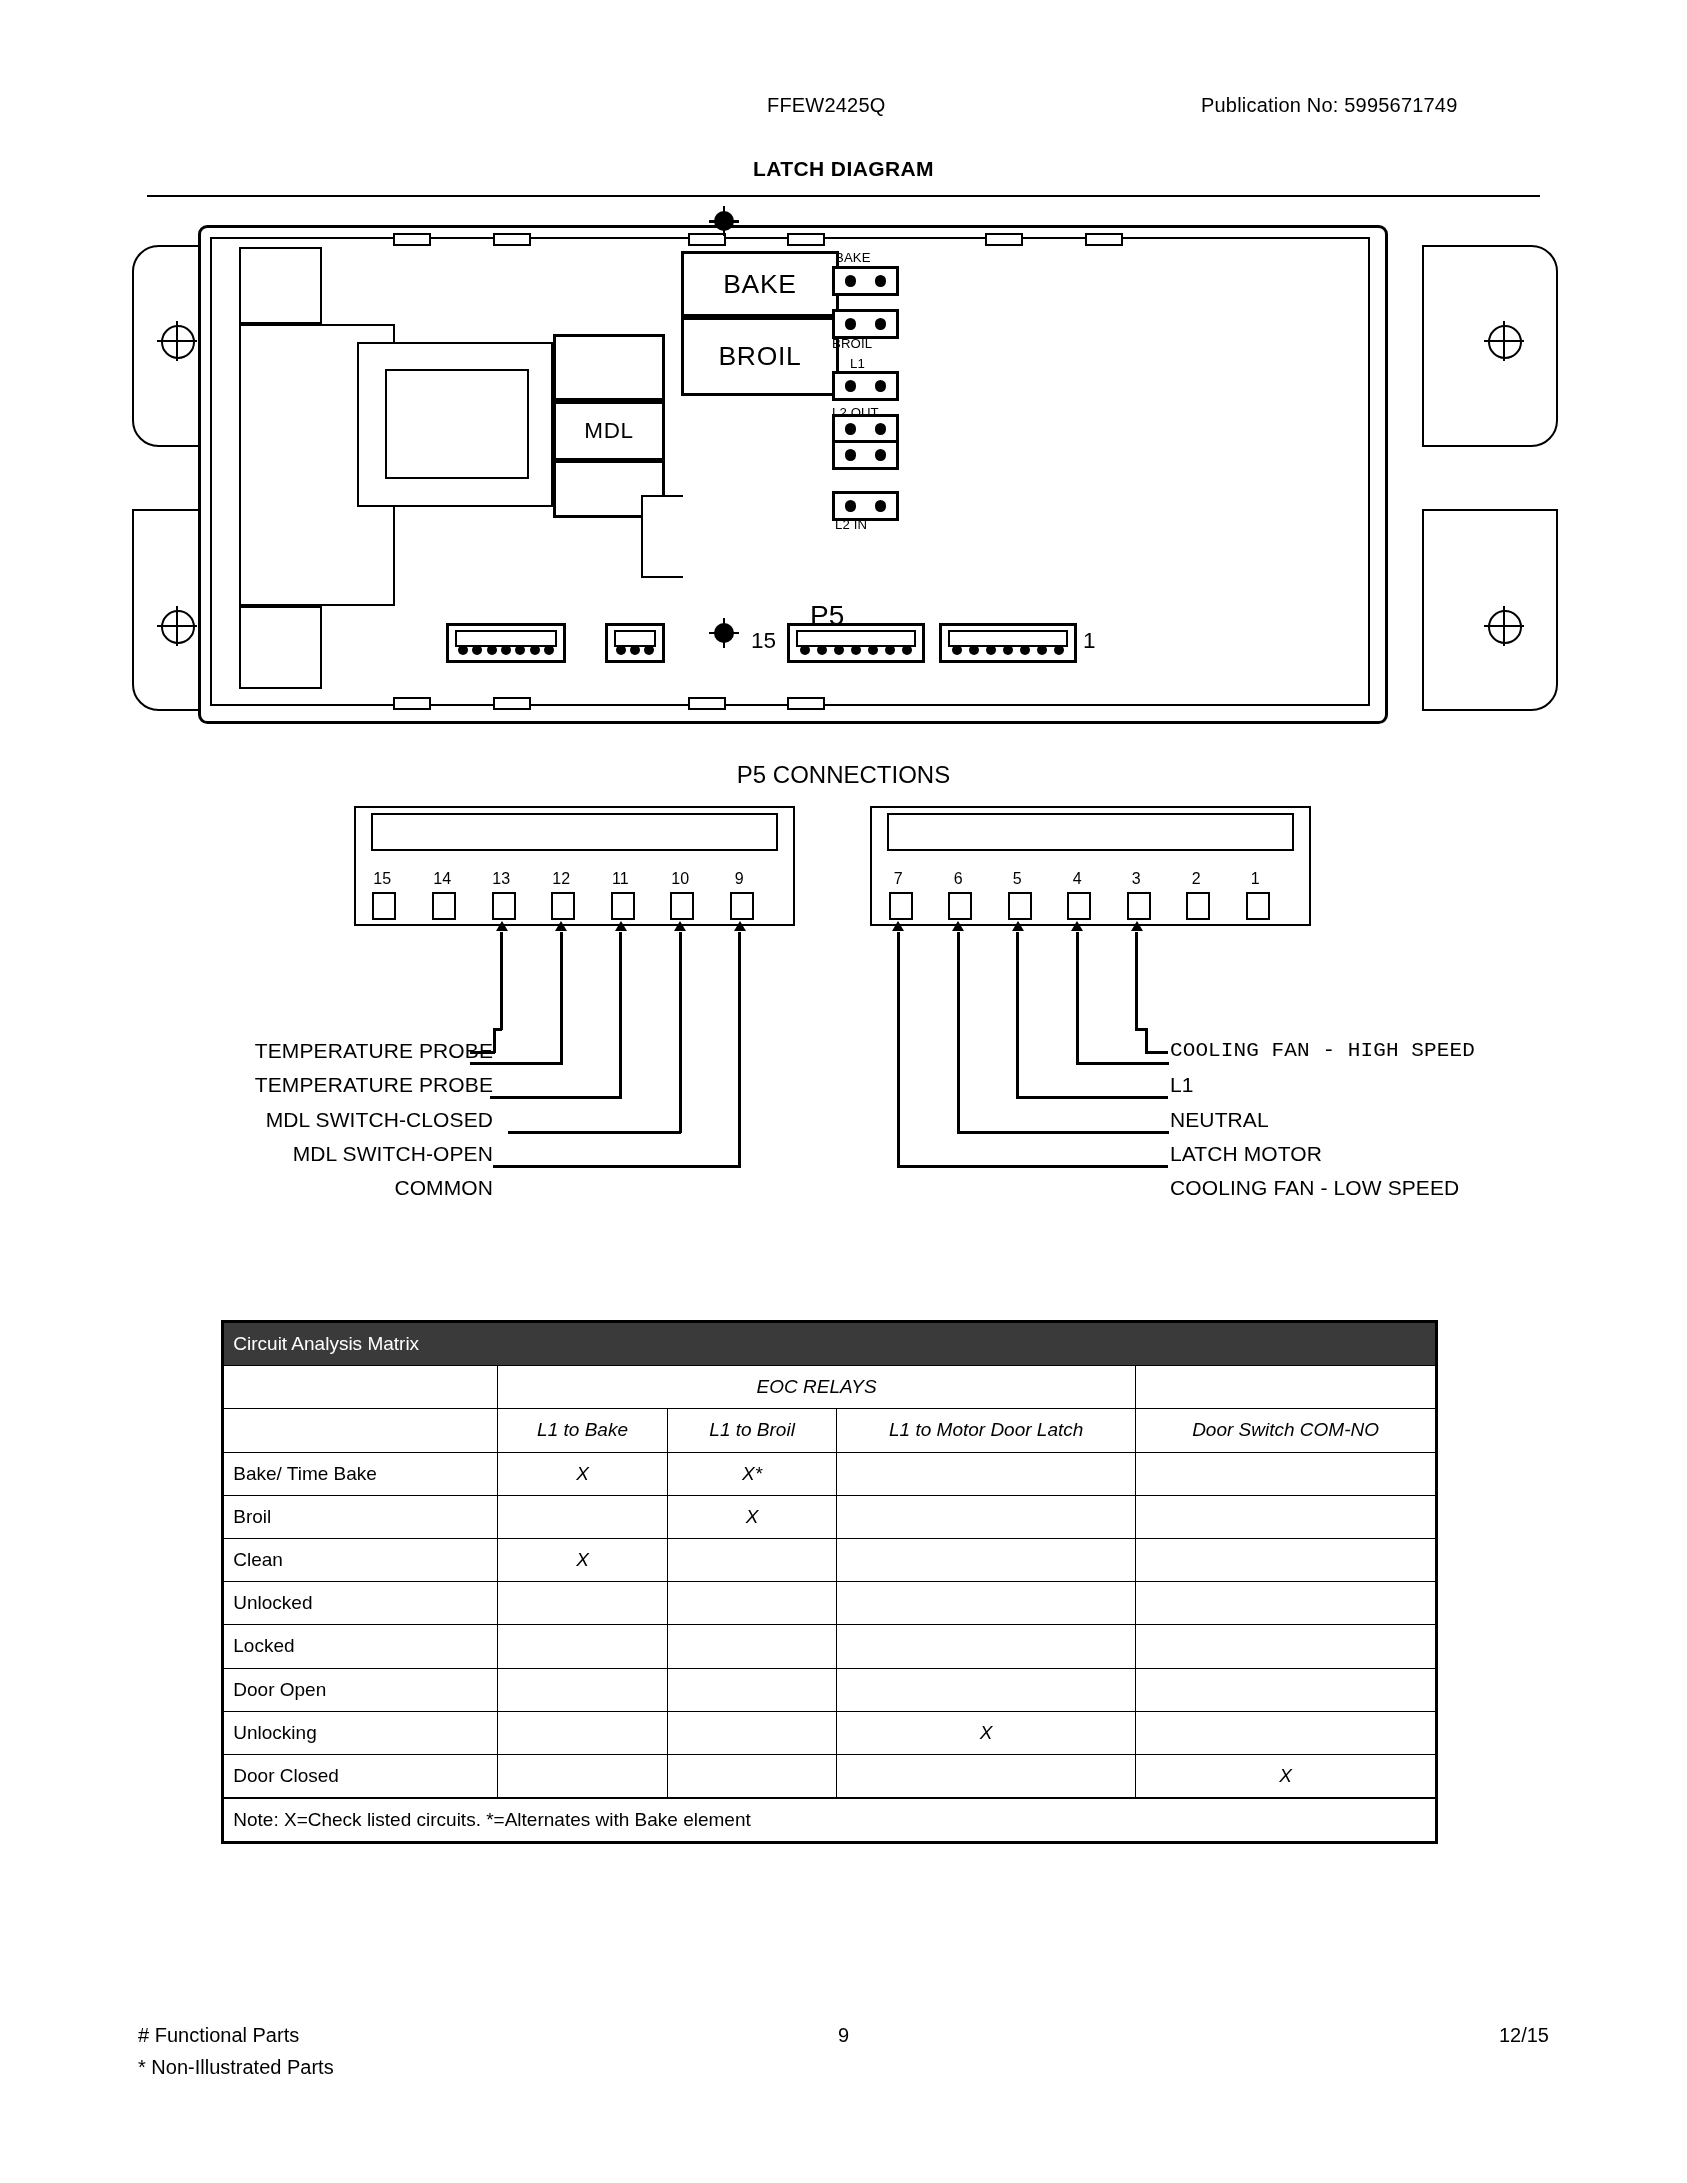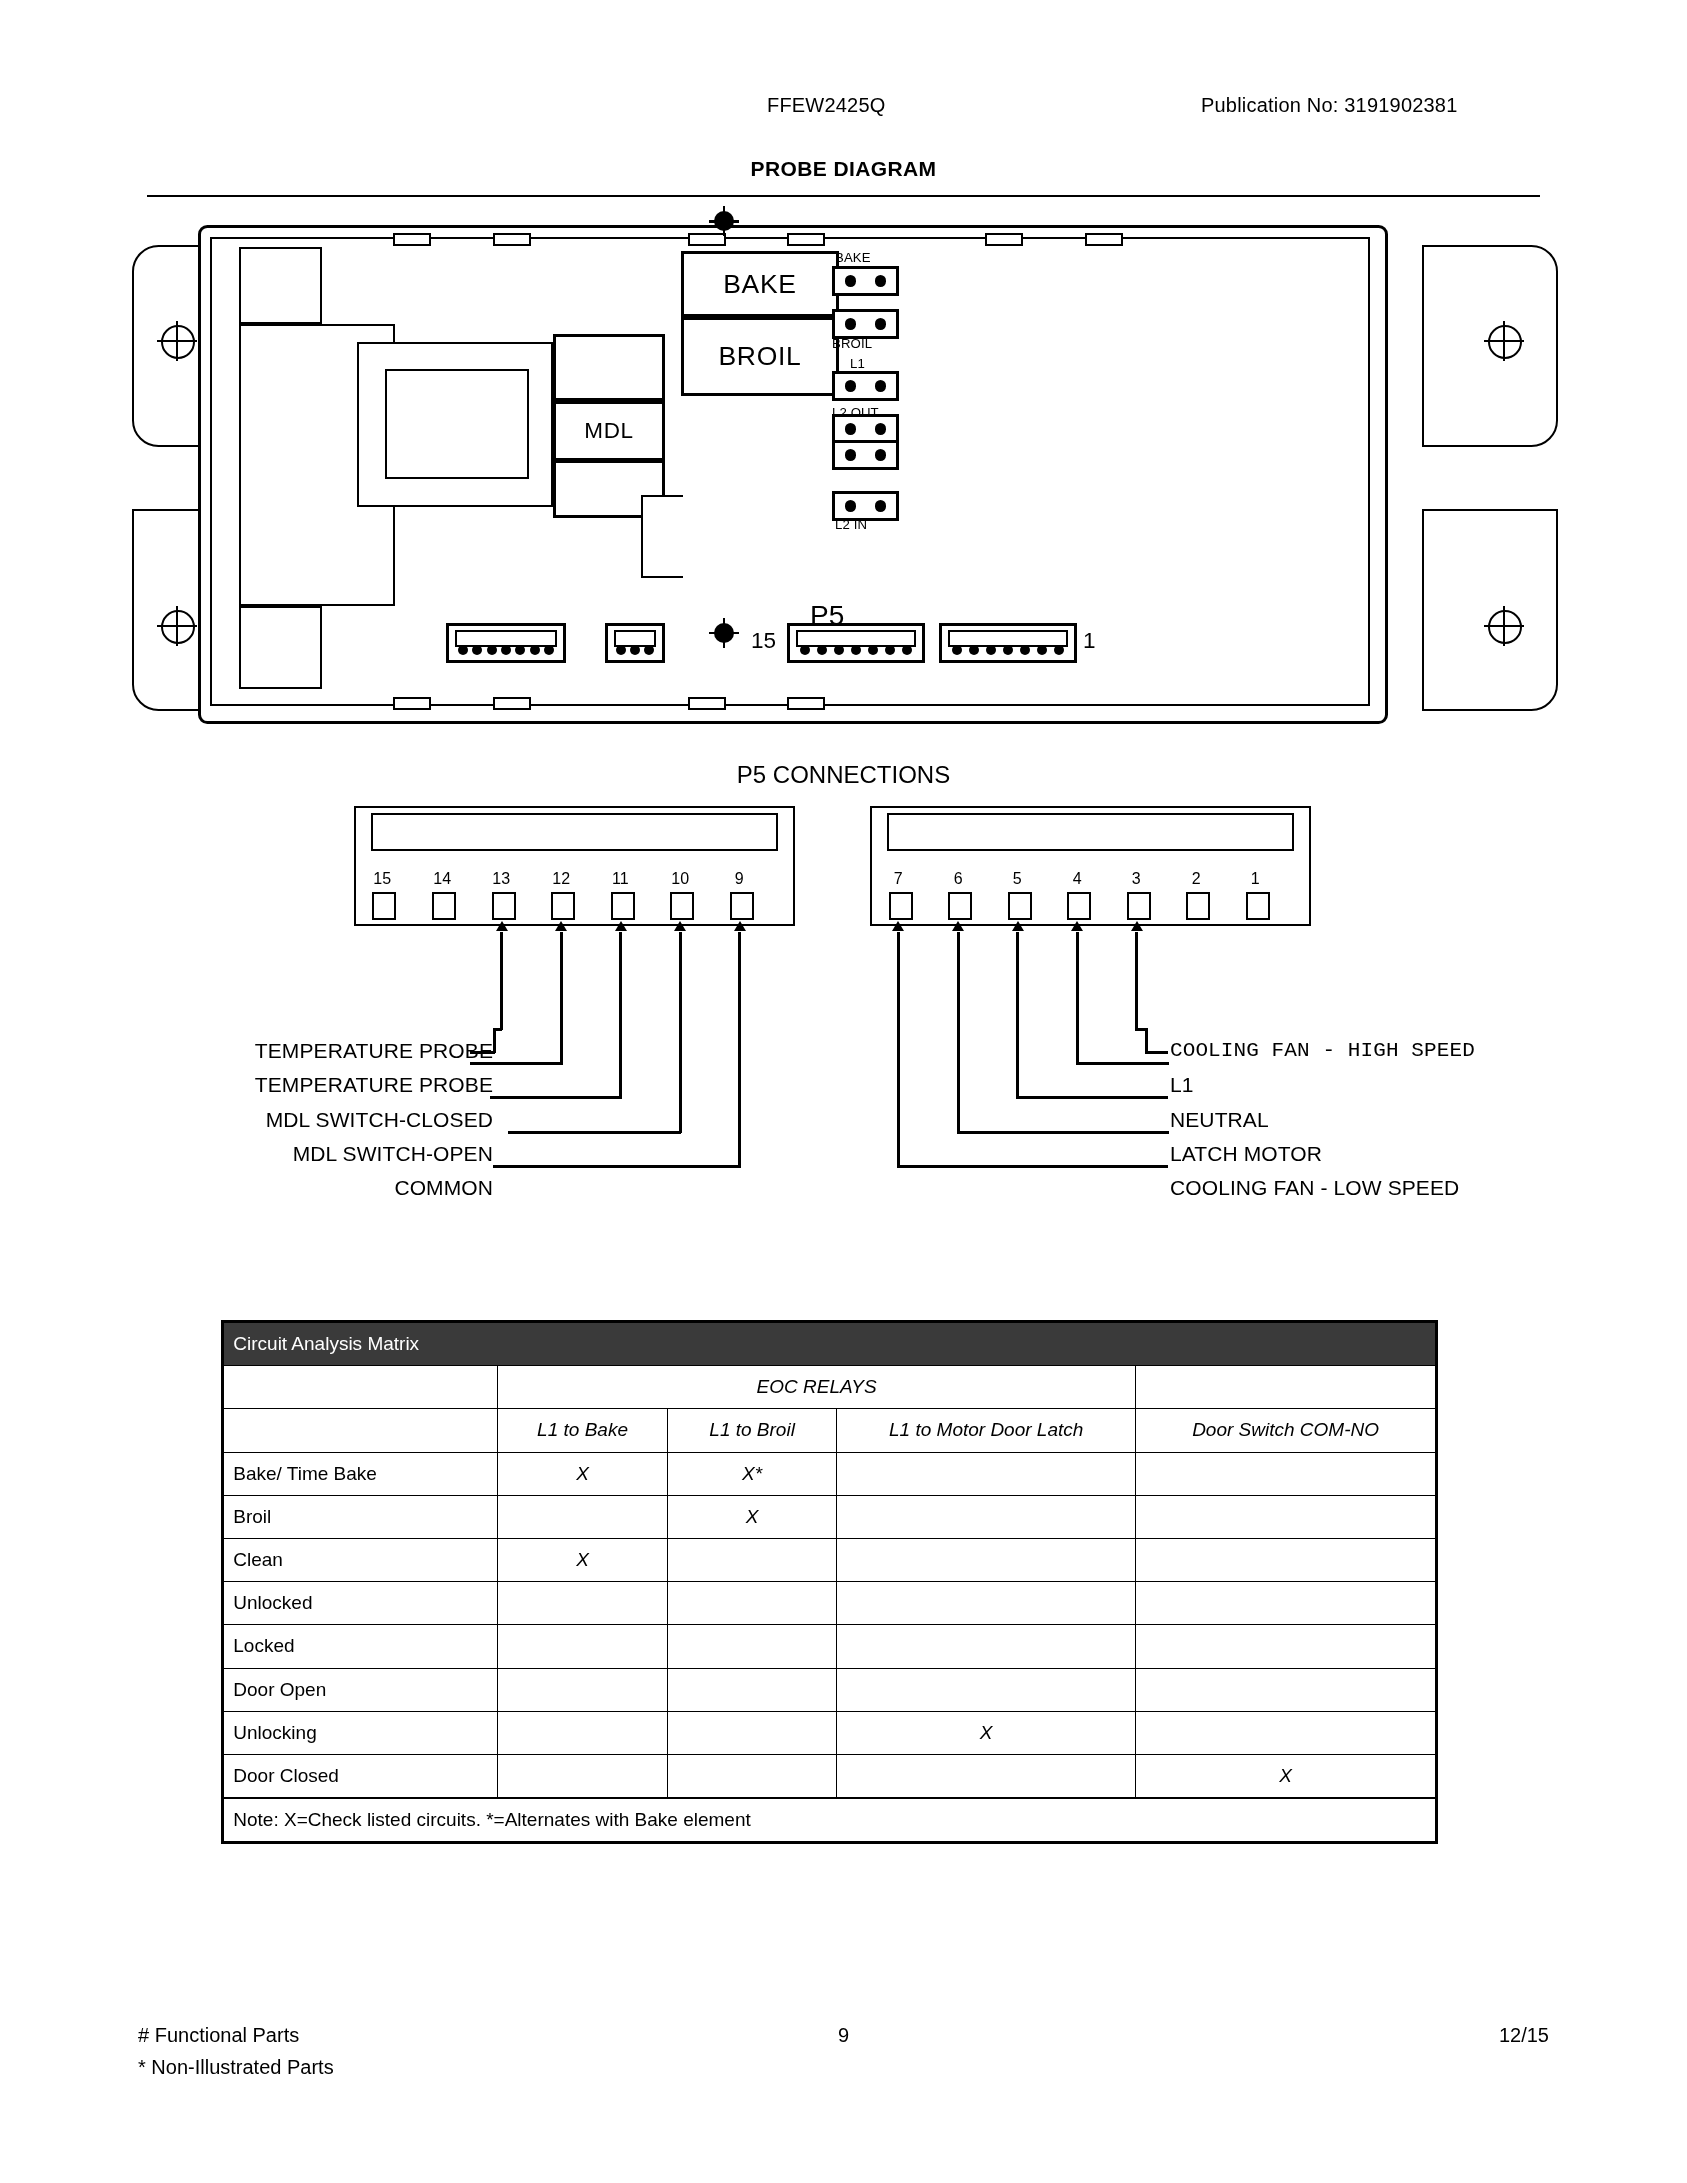--- a/index.html
+++ b/index.html
@@ -83,22 +83,22 @@
   .ft-l1{position:absolute;left:138px;top:0;font-size:20px;}
   .ft-l2{position:absolute;left:138px;top:32px;font-size:20px;}
   .ft-c{position:absolute;left:0;top:0;width:1687px;text-align:center;font-size:20px;}
   .ft-r{position:absolute;right:138px;top:0;font-size:20px;}
 </style>
 </head>
 <body>
 
 <div id="page-header">
   <div class="hdr-model">FFEW2425Q</div>
-  <div class="hdr-pub">Publication No:  3191902381</div>
-  <div class="hdr-title">PROBE DIAGRAM</div>
+  <div class="hdr-pub">Publication No:  5995671749</div>
+  <div class="hdr-title">LATCH DIAGRAM</div>
   <div class="hdr-rule"></div>
 </div>
 
 <div id="board-area">
 
   <div class="brk" style="left:0px;top:26.5px;width:132px;height:198px;border-radius:26.5px 0 0 26.5px;"></div>
   <div class="hole" style="left:29px;top:107px;"></div>
   <div class="brk" style="left:0px;top:291px;width:132px;height:198px;border-radius:0 0 0 26.5px;"></div>
   <div class="hole" style="left:29px;top:392px;"></div>
 

